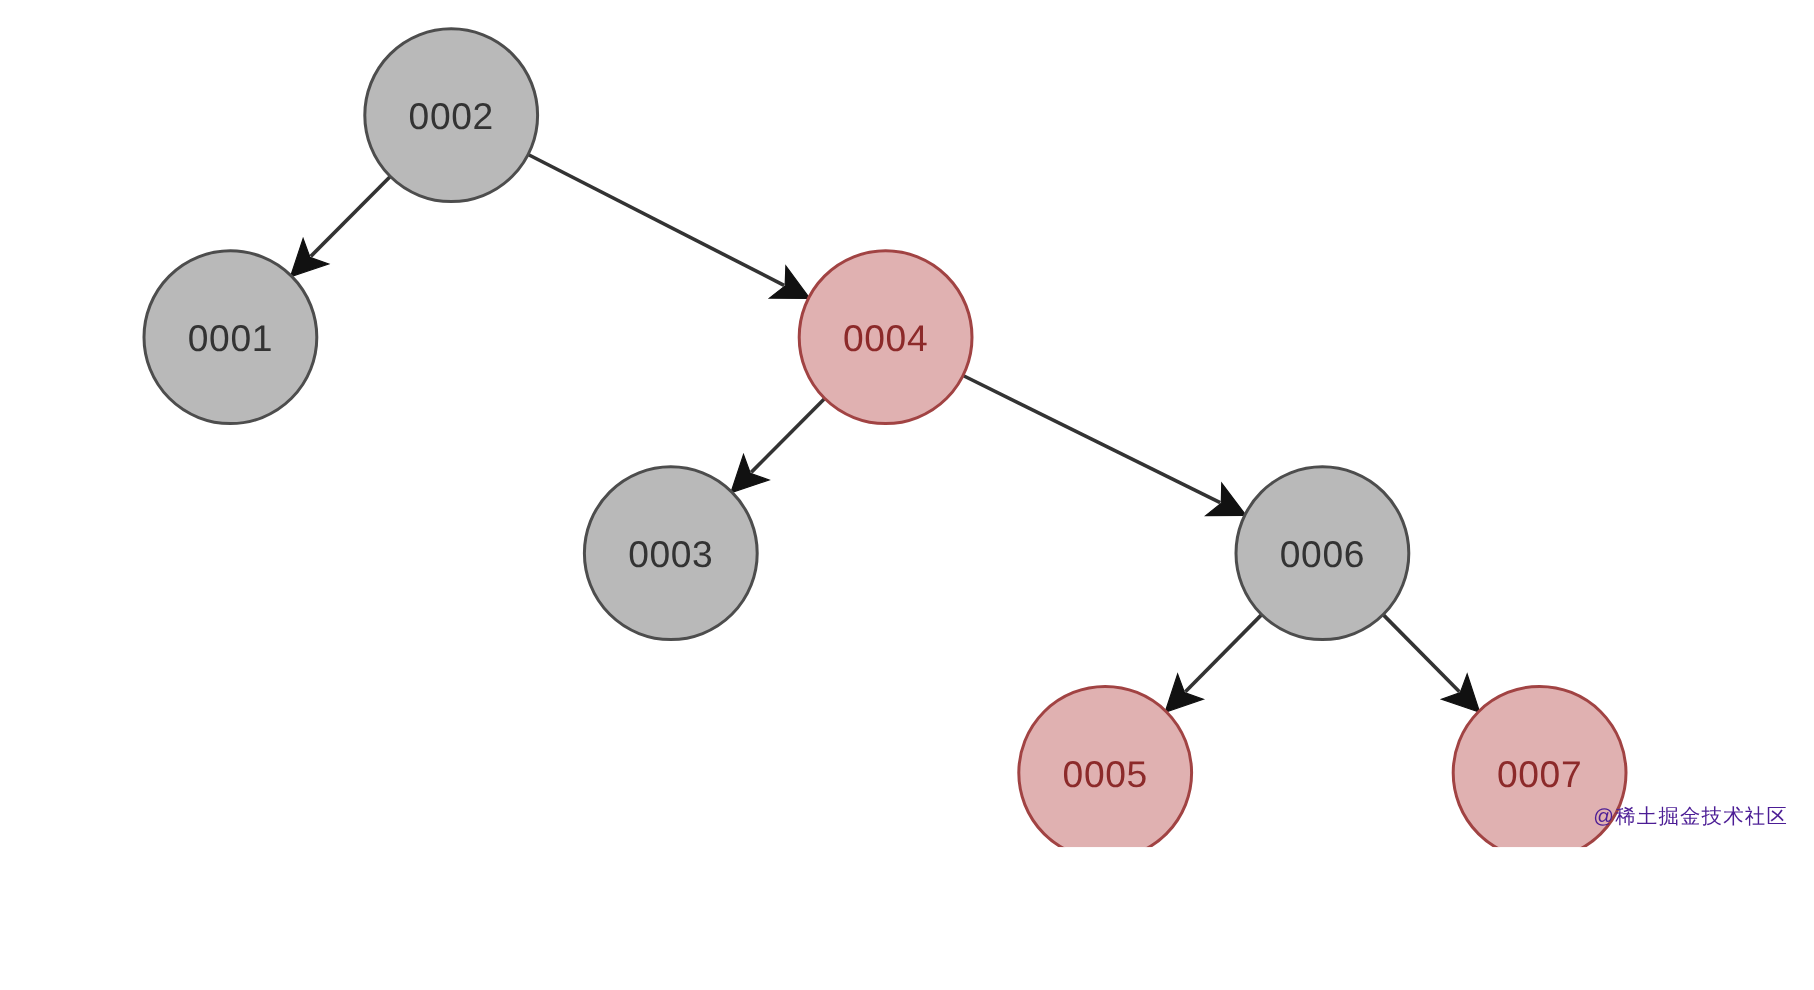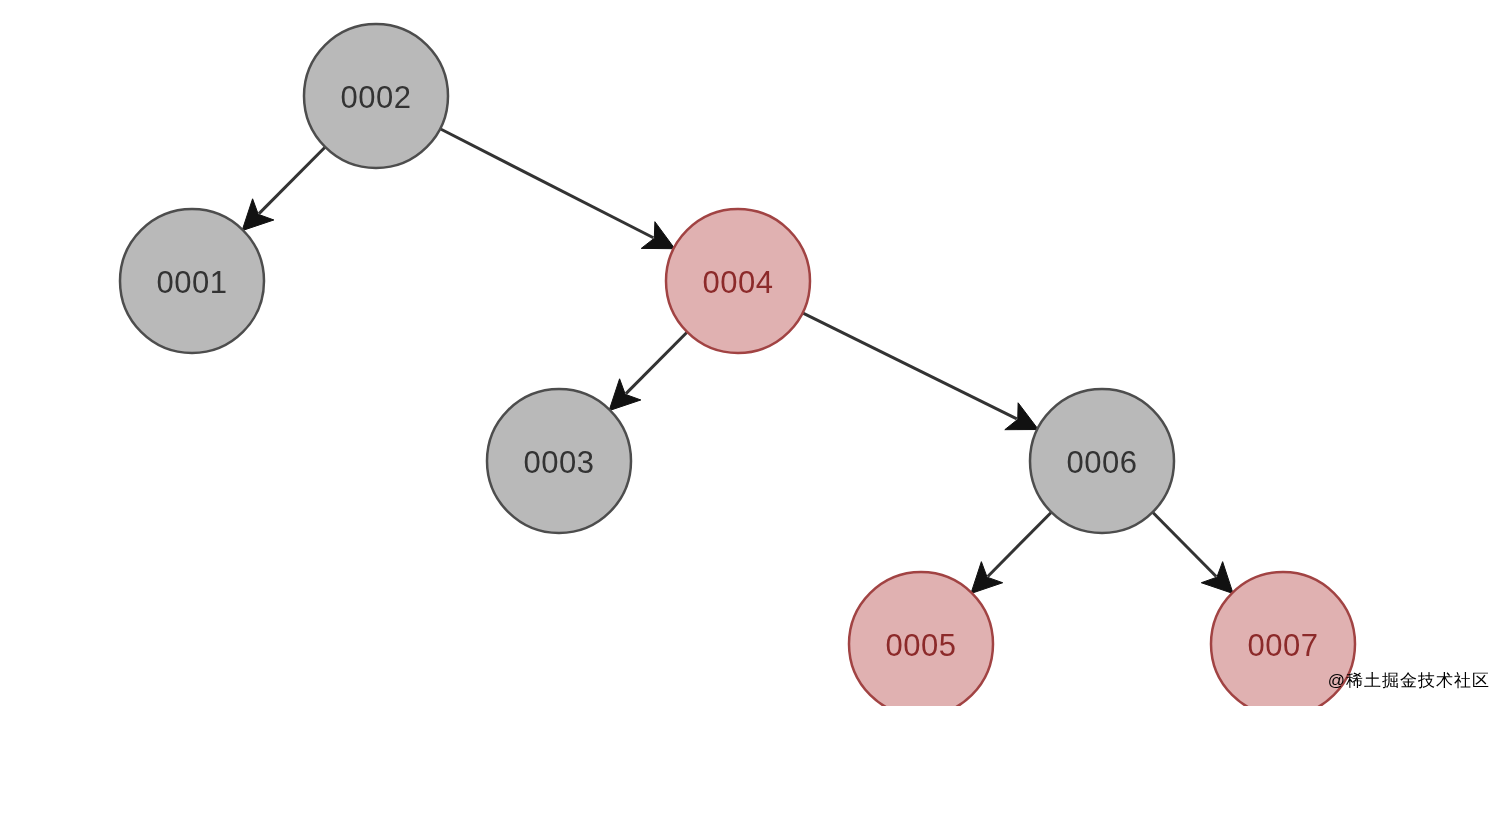--- a/index.html
+++ b/index.html
@@ -59,21 +59,21 @@
   }
   .node-red .node-label {
     fill: #8c2a2a;
   }
   #watermark {
     position: absolute;
     right: 22px;
     bottom: 14px;
     font-family: "Liberation Sans", sans-serif;
     font-size: 17px;
-    color: #000000;
+    color: #4c1d95;
     letter-spacing: 1px;
     white-space: nowrap;
     user-select: none;
   }
 </style>
 </head>
 <body>
 
 <div id="canvas">
 

